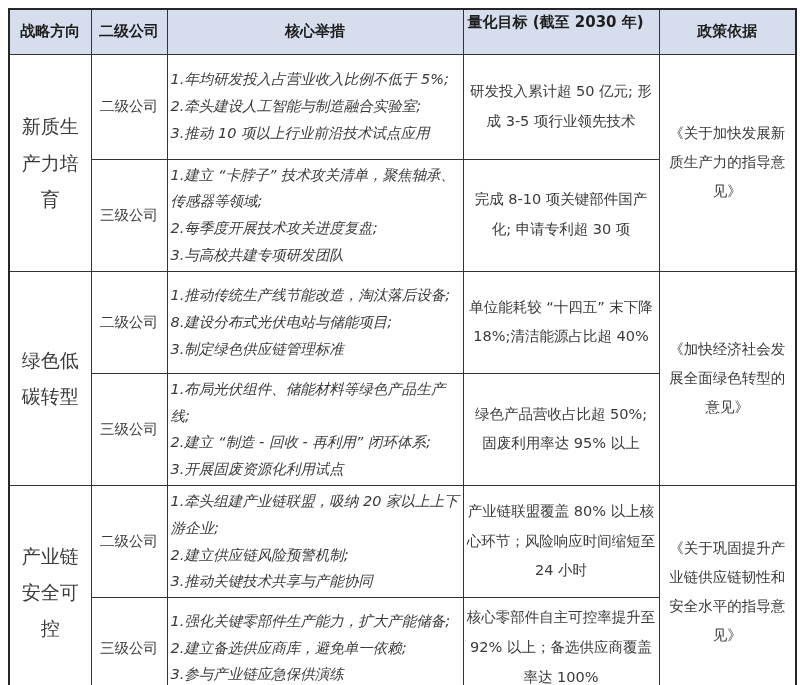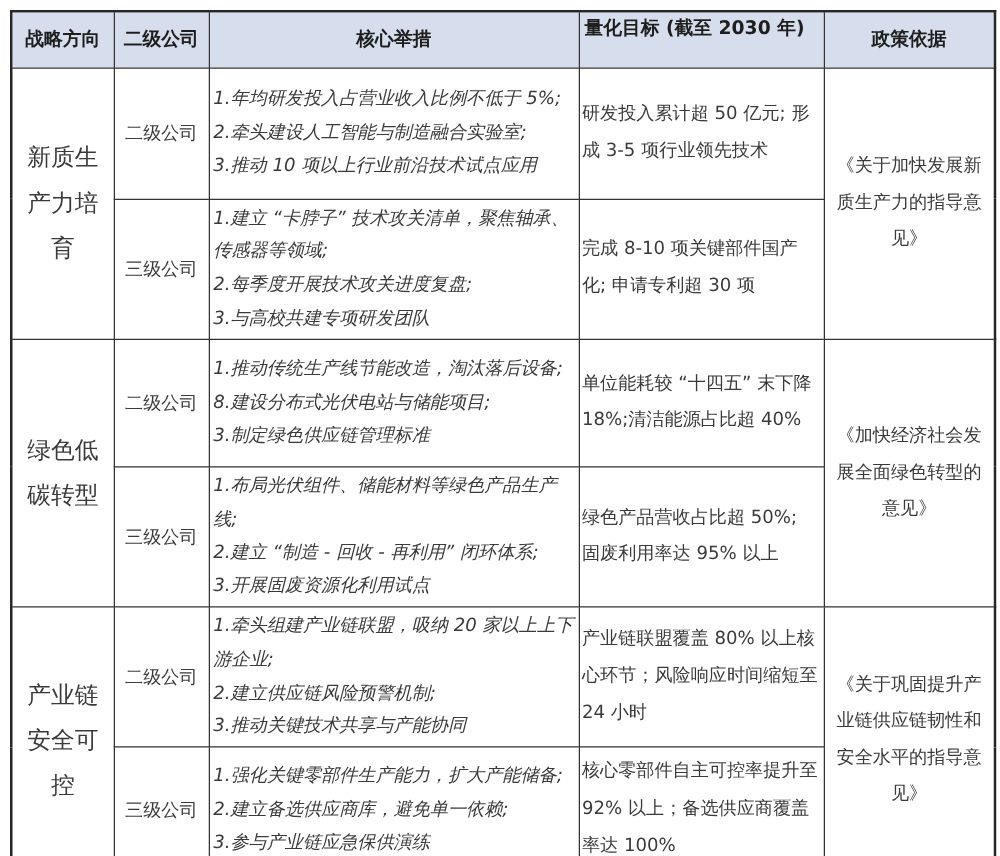--- a/index.html
+++ b/index.html
@@ -67,20 +67,21 @@
     text-align: left;
     vertical-align: middle;
     font-size: 14.5px;
     padding: 2px 1px 2px 3px;
     font-style: italic;
   }
   td.measures .measure-line {
     line-height: 1.85;
   }
   td.target {
+    text-align: center;
     vertical-align: middle;
     font-size: 14.5px;
     line-height: 2.05;
     padding: 2px 2px;
   }
   td.policy {
     text-align: center;
     vertical-align: middle;
     font-size: 14.5px;
     line-height: 2.0;

